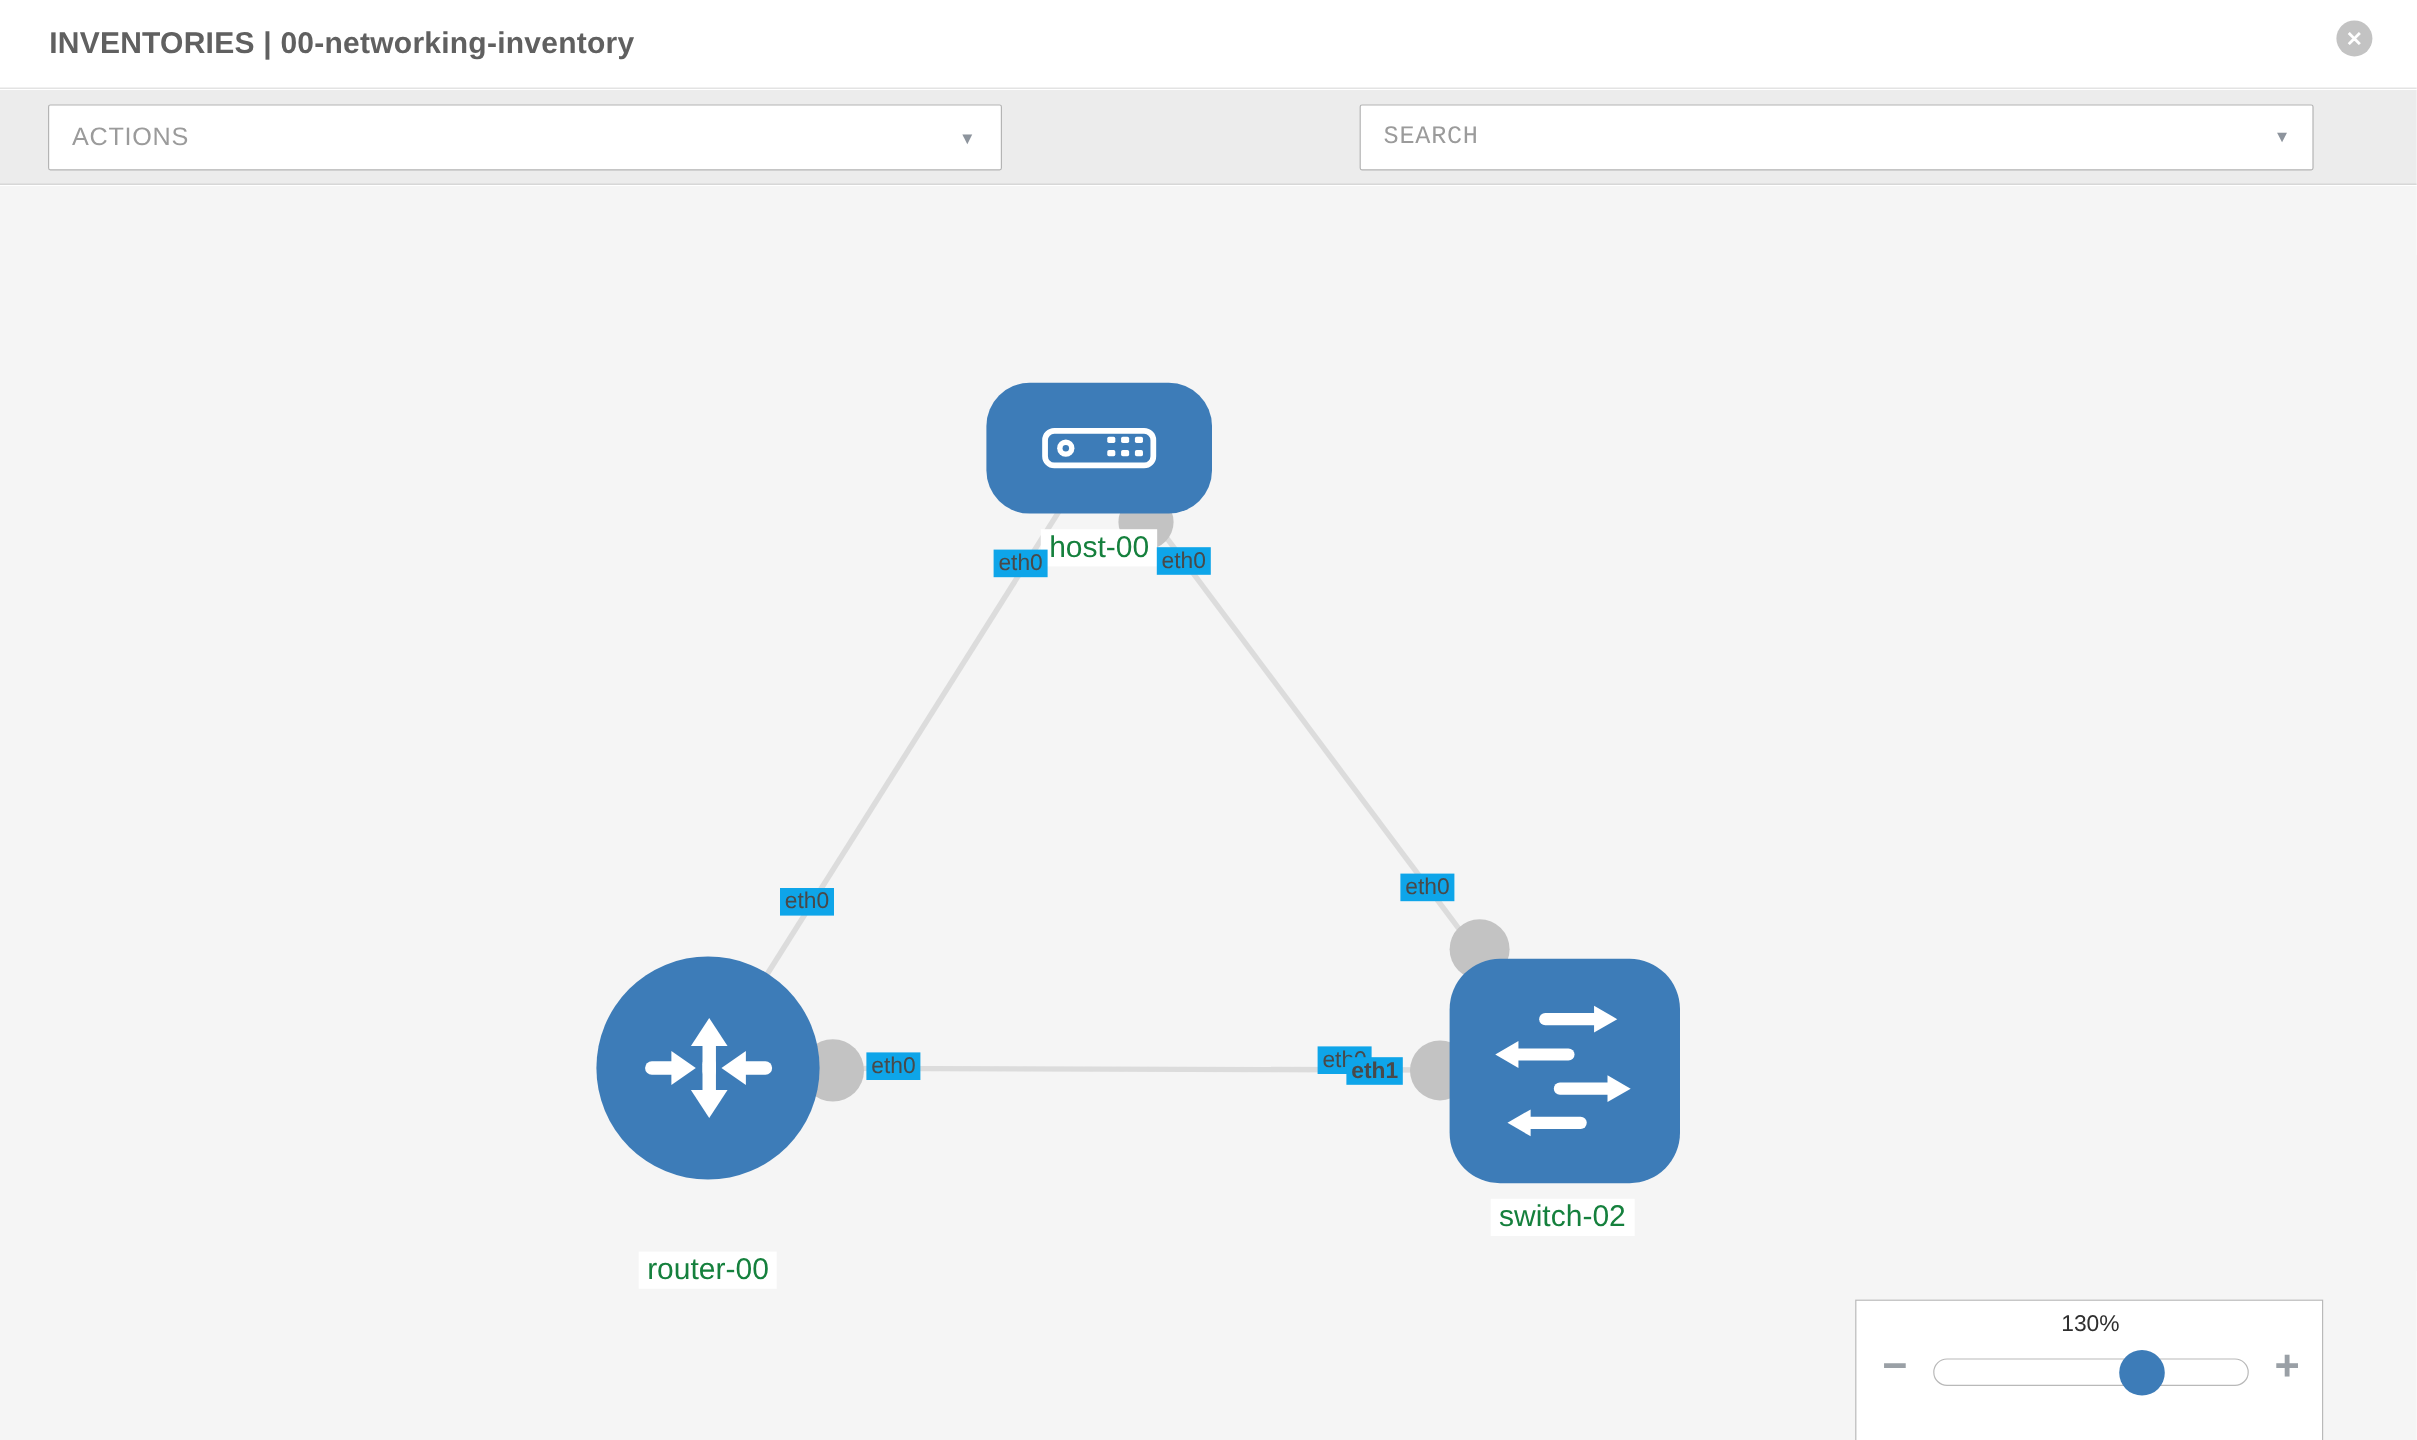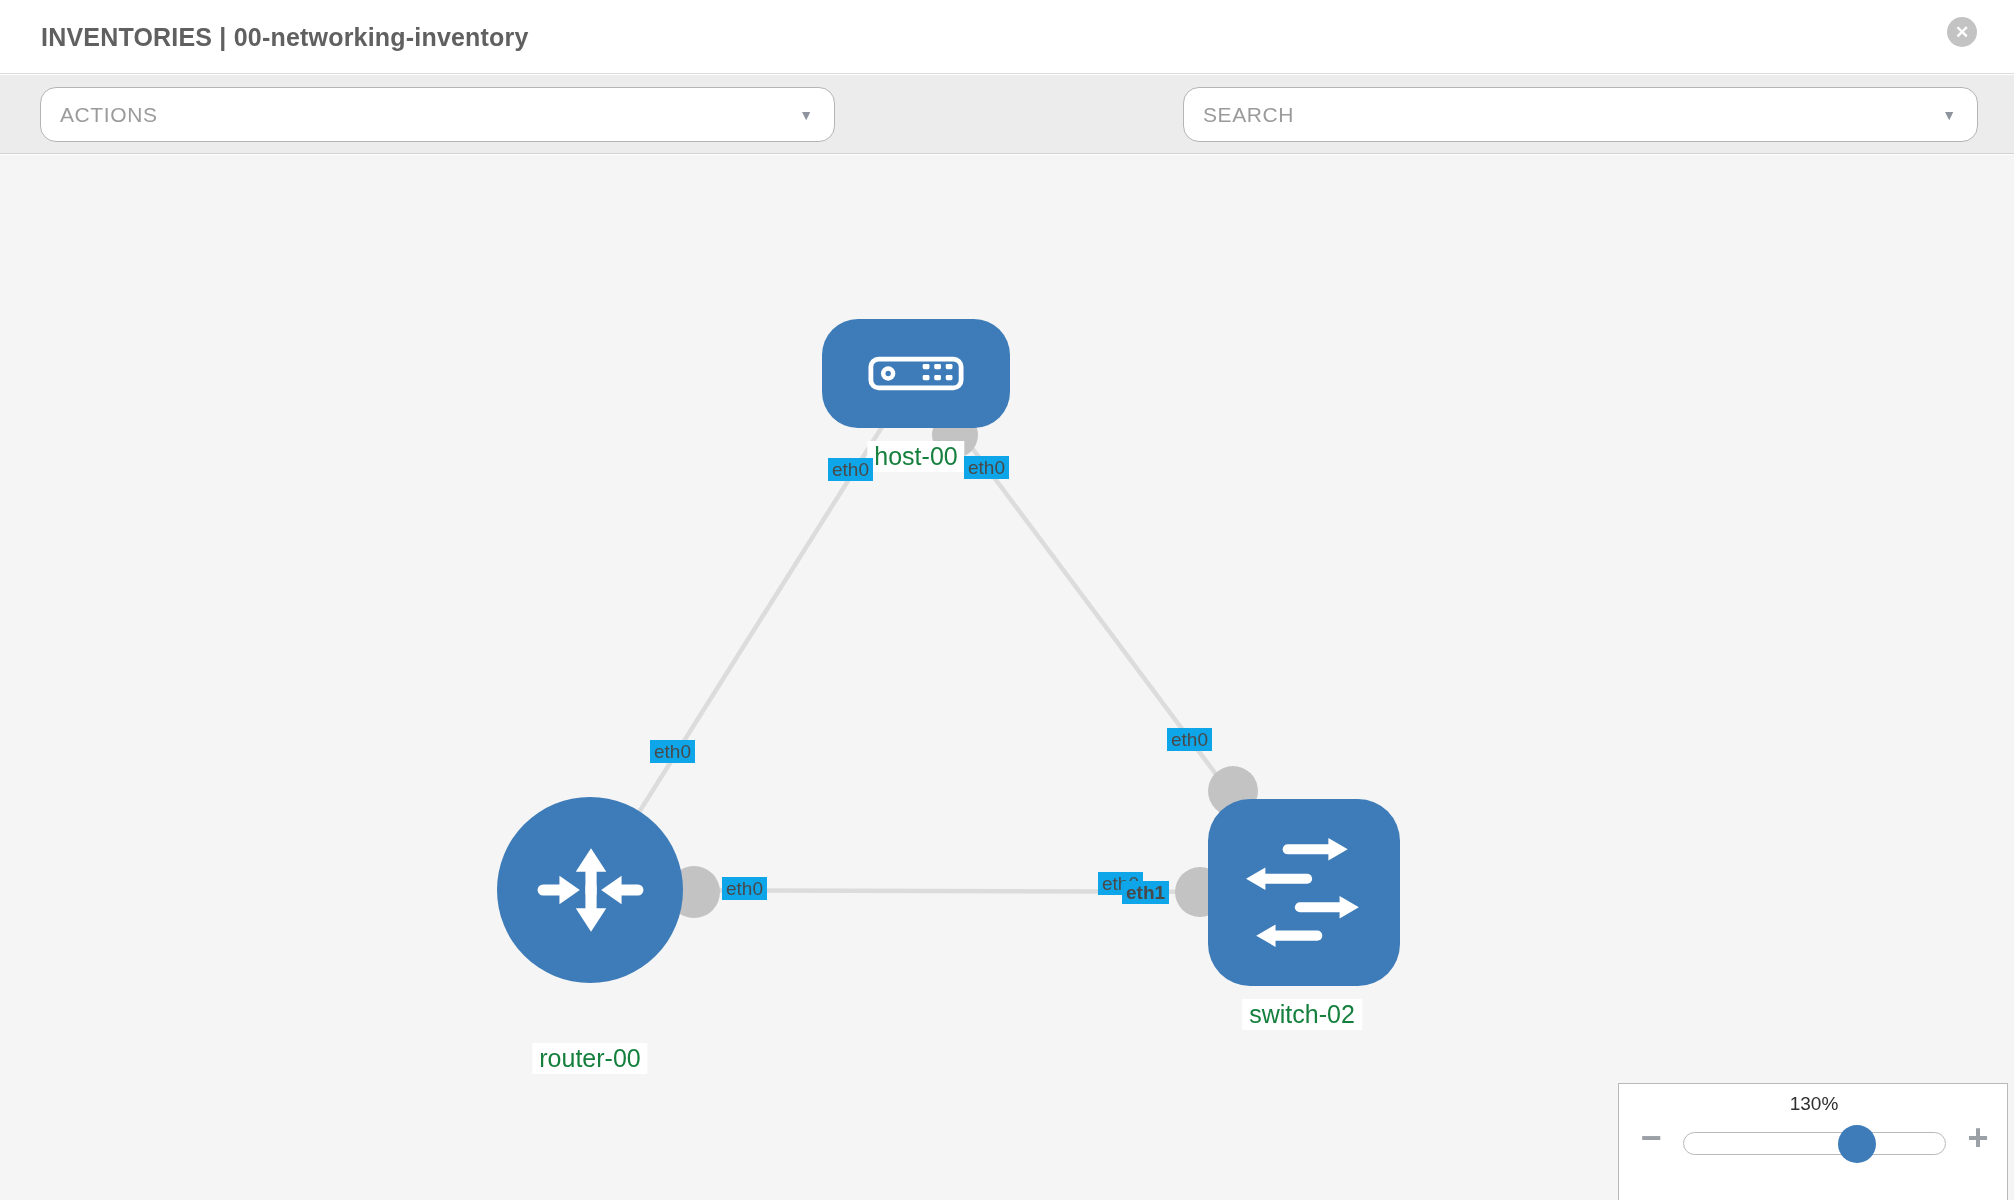--- a/index.html
+++ b/index.html
@@ -16,23 +16,23 @@
   .page-title{position:absolute; left:41px; top:50%; transform:translateY(-50%);
     font-size:25px; font-weight:bold; color:#606060; letter-spacing:.2px;}
   .close-btn{position:absolute; left:1947px; top:17px; width:30px; height:30px; border-radius:50%;
     background:#c3c3c3; color:#fff; display:flex; align-items:center; justify-content:center;
     font-size:17px; font-weight:bold; cursor:pointer; line-height:1;}
 
   
   .toolbar{position:absolute; left:0; top:75px; width:2014px; height:79px; background:#ececec;
     border-bottom:1px solid #d2d2d2;}
   .dropdown{position:absolute; top:12px; height:55px; width:795px; background:#fff;
-    border:1px solid #b4b4b4; border-radius:16px; cursor:pointer;}
+    border:1px solid #b4b4b4; border-radius:2px; cursor:pointer;}
   .dd-actions{left:40px;}
-  .dd-search{left:1183px;}
+  .dd-search{left:1133px;font-family:Liberation Mono, monospace;}
   .dd-label{position:absolute; left:19px; top:50%; transform:translateY(-50%);
     font-size:21px; color:#9b9b9b; letter-spacing:.6px;}
   .dd-caret{position:absolute; right:21px; top:50%; transform:translateY(-50%);
     font-size:14px; color:#8d949d;}
   .tool-btn{position:absolute; top:96px; width:40px; height:40px; display:flex;
     align-items:center; justify-content:center; cursor:pointer;}
   .tb-wrench{left:1045px;} .tb-key{left:1113px;}
   .tool-btn svg{display:block;}
   .tool-fill{fill:#878d96;}
   .flip-h{transform:scaleX(-1);}
@@ -66,21 +66,21 @@
     padding:1px 4px; white-space:nowrap; line-height:21px;}
   .if-1{left:828px; top:303px;}
   .if-2{left:964px; top:301px;}
   .if-3{left:650px; top:585px;}
   .if-4{left:722px; top:722px;}
   .if-5{left:1167px; top:573px;}
   .if-6{left:1098px; top:717px; z-index:1;}
   .if-7{left:1122px; top:726px; z-index:2;font-weight:bold;}
 
   
-  .zoom-panel{position:absolute; left:1618px; top:1083px; width:390px; height:118px;
+  .zoom-panel{position:absolute; left:1546px; top:1083px; width:390px; height:118px;
     background:#fff; border:1px solid #b9b9b9;}
   .zoom-level{position:absolute; left:0; top:9px; width:390px; text-align:center;
     font-size:19px; color:#2f2f2f;}
   .zoom-btn{position:absolute; top:36px; width:36px; height:36px; display:flex; align-items:center;
     justify-content:center; font-size:36px; font-weight:bold; color:#9aa0a6; cursor:pointer; line-height:1;}
   .zoom-minus{left:14px;}
   .zoom-plus{left:341px;}
   .zoom-track{position:absolute; left:64px; top:48px; width:263px; height:23px;
     border:1px solid #b9b9b9; border-radius:12px; background:#fff; cursor:pointer;}
   .zoom-thumb{position:absolute; left:219px; top:41px; width:38px; height:38px; border-radius:50%;

